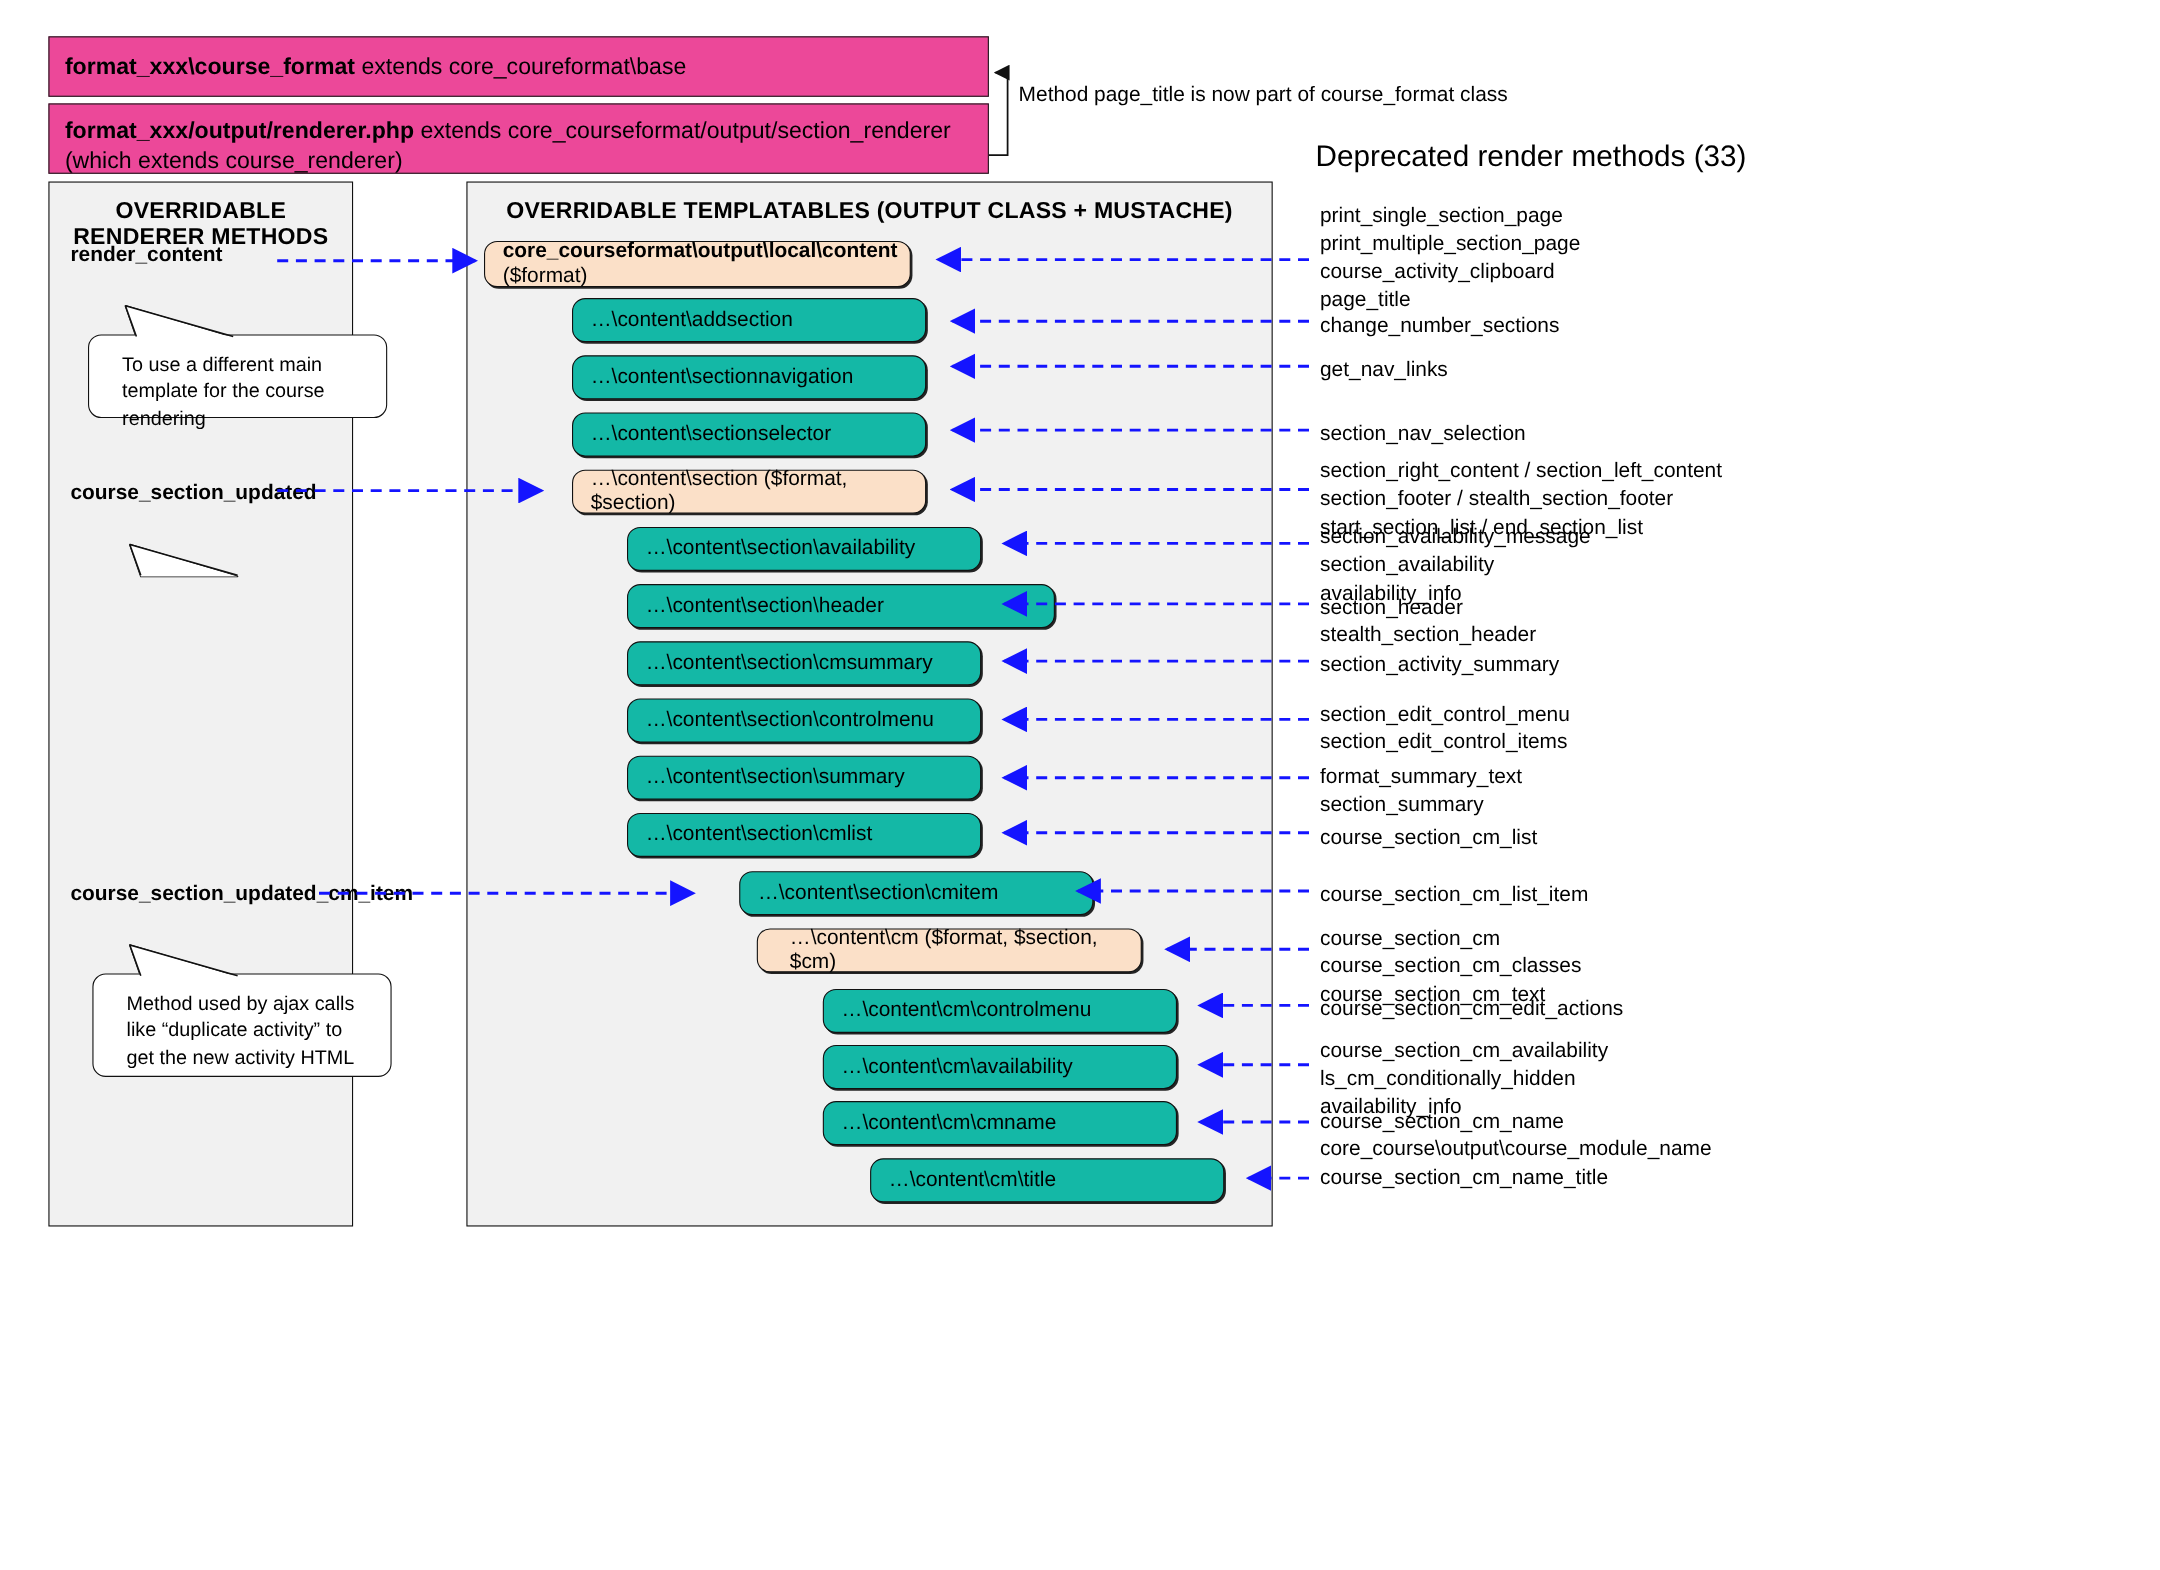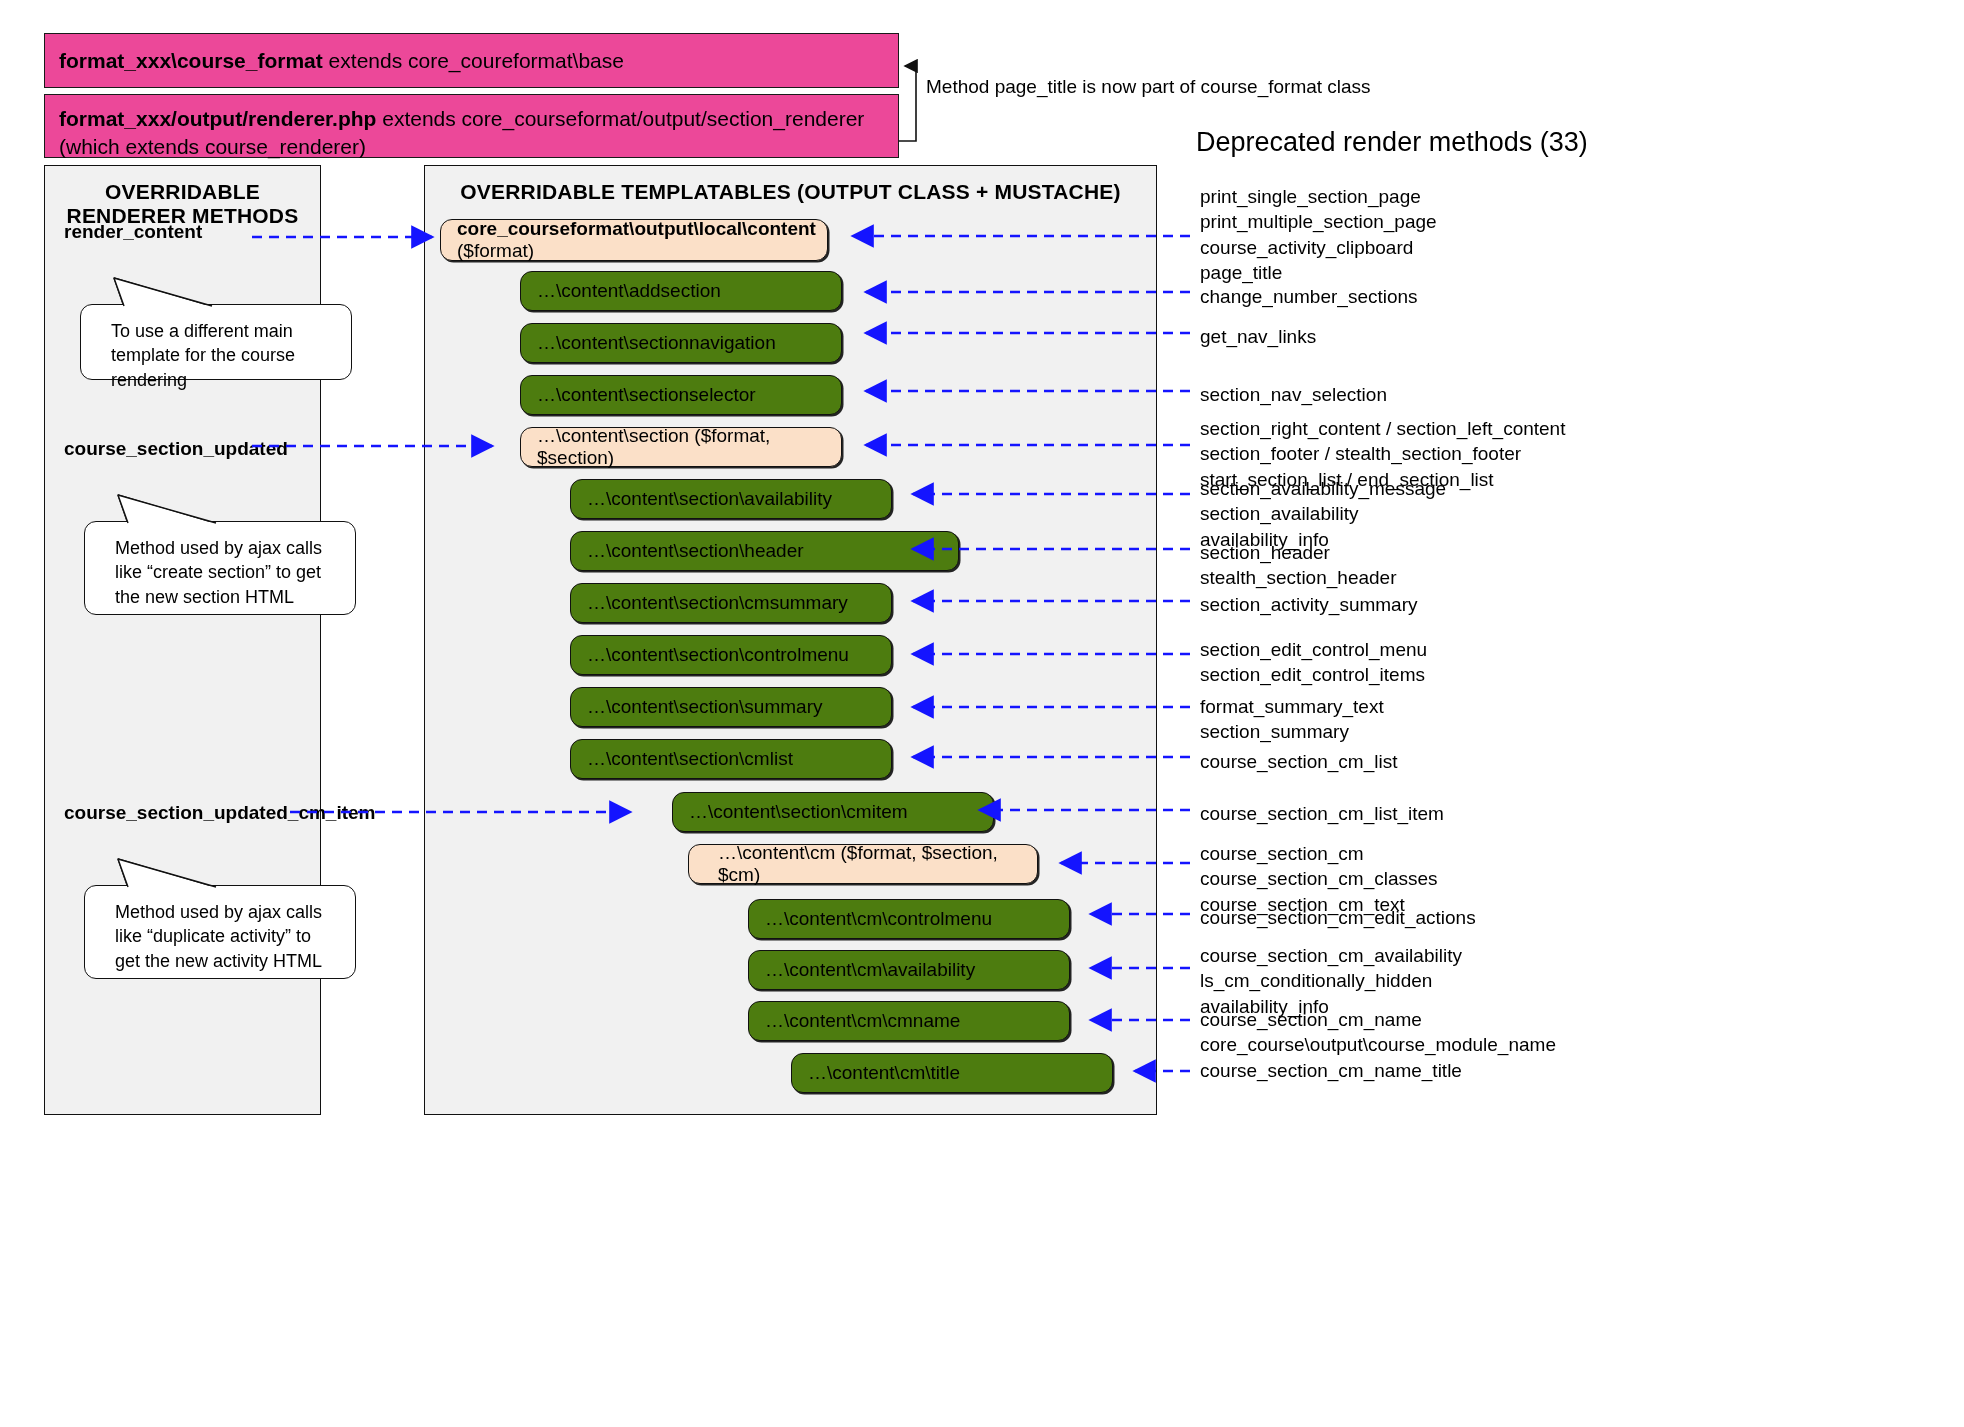--- a/index.html
+++ b/index.html
@@ -48,21 +48,21 @@
   .callout{position:absolute;}
   .callout .body{
     position:absolute;left:0;top:28px;background:#fff;border:1px solid #111;
     border-radius:12px;box-sizing:border-box;
     font-size:18px;line-height:1.35;padding:14px 30px;
   }
   .callout svg{position:absolute;left:0;top:0;overflow:visible;}
 
   
   .tbox{
-    position:absolute;box-sizing:border-box;background:#4d7c0f;border:1px solid #111;
+    position:absolute;box-sizing:border-box;background:#14b8a6;border:1px solid #111;
     border-radius:12px;display:flex;align-items:center;
     font-size:19px;padding:0 16px;
     box-shadow:1.5px 1.5px 0 0 rgba(0,0,0,0.85);
   }
   .tbox.accent{background:#fbe0c8;}
   .tbox b{font-weight:bold;}
 
   
   .dep{
     position:absolute;left:1200px;font-size:19px;line-height:1.33;white-space:nowrap;
@@ -109,21 +109,20 @@
         <div class="body" style="width: 272px; height: 76px;">To use a different main template for the course rendering</div>
         <svg width="272" height="106" style="position: absolute; left: 0px; top: 0px;">
           <path d="M34,2 L44,31 L132,31 Z" fill="#ffffff" stroke="none"></path>
           <path d="M34,2 L44,30 M34,2 L132,30" fill="none" stroke="#111" stroke-width="1.4"></path>
         </svg>
       </div>
       <div class="callout" style="left: 84px; top: 493px; width: 272px; height: 122px;">
         <svg width="272" height="124">
           <path d="M34,2 L44,31 L132,31 Z" fill="#ffffff" stroke="#111" stroke-width="1.4" stroke-linejoin="round"></path>
         </svg>
-        <div class="body" style="width: 272px; height: 94px;">Method used by ajax calls like “create section” to get the new section HTML</div>
         <svg width="272" height="124" style="position: absolute; left: 0px; top: 0px;">
           <path d="M34,2 L44,31 L132,31 Z" fill="#ffffff" stroke="none"></path>
           <path d="M34,2 L44,30 M34,2 L132,30" fill="none" stroke="#111" stroke-width="1.4"></path>
         </svg>
       </div>
       <div class="callout" style="left: 84px; top: 857px; width: 272px; height: 122px;">
         <svg width="272" height="124">
           <path d="M34,2 L44,31 L132,31 Z" fill="#ffffff" stroke="#111" stroke-width="1.4" stroke-linejoin="round"></path>
         </svg>
         <div class="body" style="width: 272px; height: 94px;">Method used by ajax calls like “duplicate activity” to get the new activity HTML</div>

